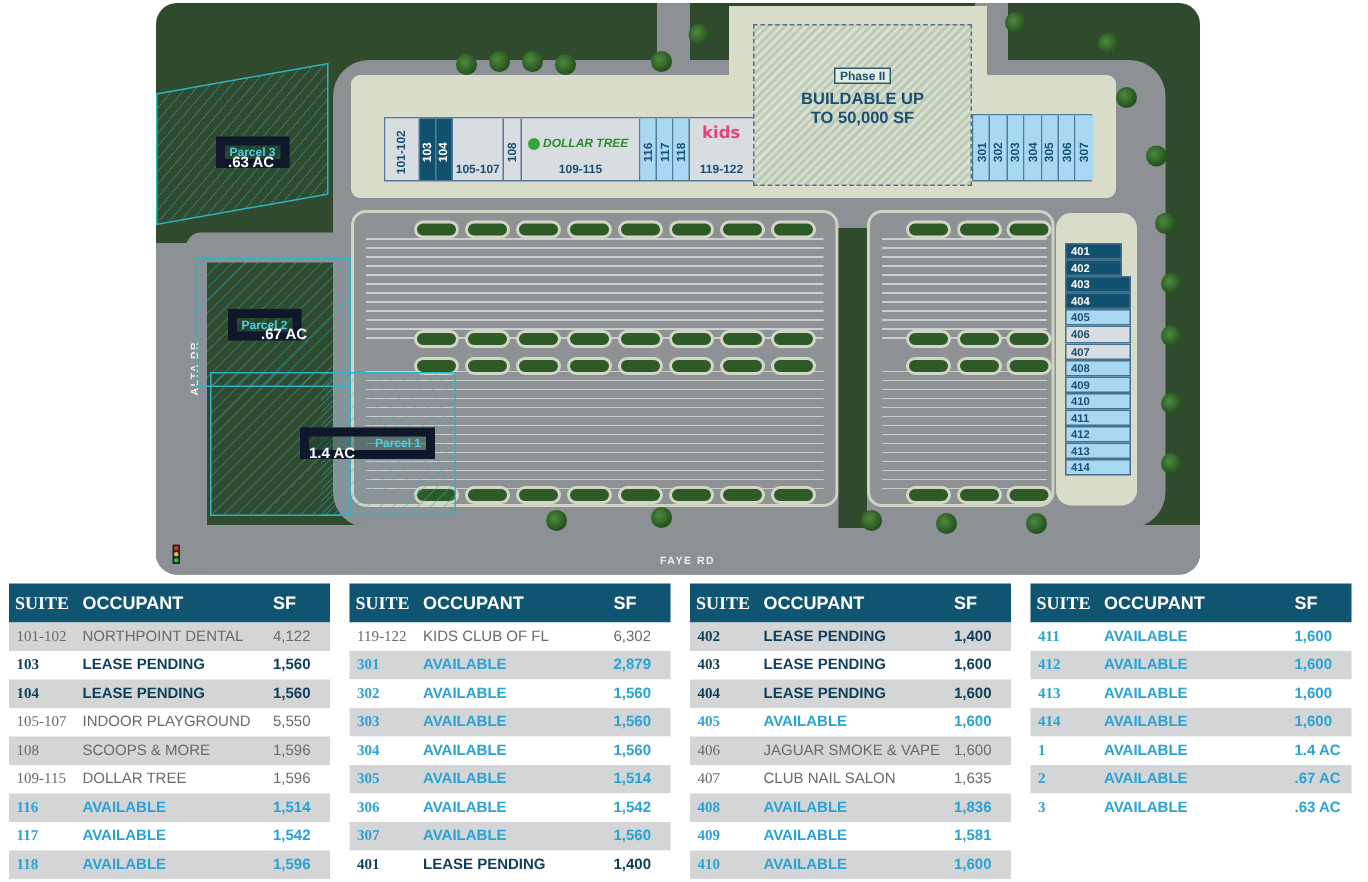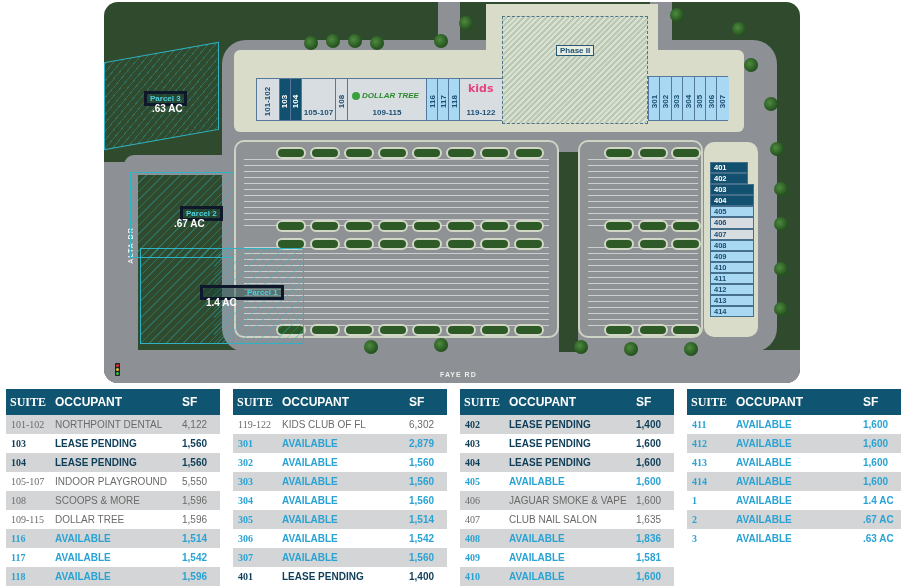--- a/index.html
+++ b/index.html
@@ -15,21 +15,21 @@
   .curb { position: absolute; background: #d8dcc8; }
   .lot { position: absolute; background: #8f9295; border-radius: 10px; border: 2px solid #cfd3c3; }
   .grass { position: absolute; background: #2f4a2c; }
   .tree { position: absolute; width: 14px; height: 14px; border-radius: 50%;
           background: radial-gradient(circle at 40% 40%, #4e8a3e, #23501e 70%); }
   .island { position: absolute; width: 30px; height: 12px; background: #2d5a27; border: 2px solid #d3d7c6; border-radius: 6px; }
   .stall-lines { position: absolute;
      background-image: repeating-linear-gradient(to bottom, transparent 0 5px, rgba(255,255,255,0.55) 5px 6px); }
   .parcel { position: absolute; border: 1.5px solid #2fb3c4;
     background: repeating-linear-gradient(135deg, rgba(47,179,196,0.35) 0 1px, transparent 1px 6px); }
-  .parcel-tag { position: absolute; border: 3px solid #0f172a; color: #4fd0e0; font-size: 8px; font-weight: bold; padding: 0 3px; background: rgba(20,60,50,0.4); }
+  .parcel-tag { position: absolute; border: 6px solid #0f172a; color: #4fd0e0; font-size: 8px; font-weight: bold; padding: 0 3px; background: rgba(20,60,50,0.4); }
   .parcel-ac { position: absolute; color: #ffffff; font-size: 10px; font-weight: bold; }
 
   .bldg { position: absolute; background: #d8e2ea; border: 1px solid #56799b; }
   .unit { position: absolute; top: 0; bottom: 0; border-right: 1px solid #56799b; display: flex; align-items: flex-end; justify-content: center; }
   .unit .lbl { font-size: 8px; font-weight: bold; color: #1d4f73; transform: rotate(-90deg); white-space: nowrap; margin-bottom: 14px; }
   .unit .lbl-h { font-size: 8px; font-weight: bold; color: #1d4f73; margin-bottom: 3px; }
   .u-pend { background: #11506e; }
   .u-pend .lbl { color: #ffffff; }
   .u-avail { background: #a8d8f2; }
   .u-occ { background: #d8dde2; }
@@ -166,31 +166,35 @@
   <div class="tree" style="left:520px;top:340px;"></div>
     <div class="tree" style="left:580px;top:340px;"></div>
   <div class="tree" style="left:330px;top:336px;"></div>
     <div class="tree" style="left:260px;top:338px;"></div>
 
   <div class="parcel" style="left:0px;top:50px;width:115px;height:88px;transform:skewY(-10deg);"></div>
   <div class="parcel-tag" style="left:40px;top:89px;">Parcel 3</div>
   <div class="parcel-ac" style="left:48px;top:101px;">.63 AC</div>
 
   <div class="parcel" style="left:26px;top:170px;width:104px;height:86px;"></div>
-  <div class="parcel-tag" style="left:76px;top:204px;">Parcel 2</div>
+  <div class="parcel-tag" style="left:48px;top:204px;">Parcel 2</div>
   <div class="parcel-ac" style="left:70px;top:216px;">.67 AC</div>
 
   <div class="parcel" style="left:36px;top:246px;width:94px;height:96px;"></div>
   <div class="parcel" style="left:110px;top:246px;width:90px;height:96px;border-left:none;"></div>
   <div class="parcel-tag" style="left:96px;top:283px;padding-left:44px;">Parcel 1</div>
   <div class="parcel-ac" style="left:102px;top:295px;">1.4 AC</div>
 
   <div class="curb" style="left:382px;top:2px;width:172px;height:120px;"></div>
   <div class="phase2" style="left:398px;top:14px;width:146px;height:108px;"></div>
   <div class="phase-tag" style="left:452px;top:43px;">Phase II</div>
+  <div class="phase-text" style="left:400px;top:58px;width:142px;">
+    <div>BUILDABLE UP</div>
+    <div>TO 50,000 SF</div>
+  </div>
 
   <div class="bldg" style="left:152px;top:76px;width:246px;height:43px;">
     <div class="unit u-occ" style="left:0;width:23px;">
         <span class="lbl">101-102</span>
       </div>
     <div class="unit u-pend" style="left:23px;width:11px;">
         <span class="lbl">103</span>
       </div>
     <div class="unit u-pend" style="left:34px;width:11px;">
         <span class="lbl">104</span>

